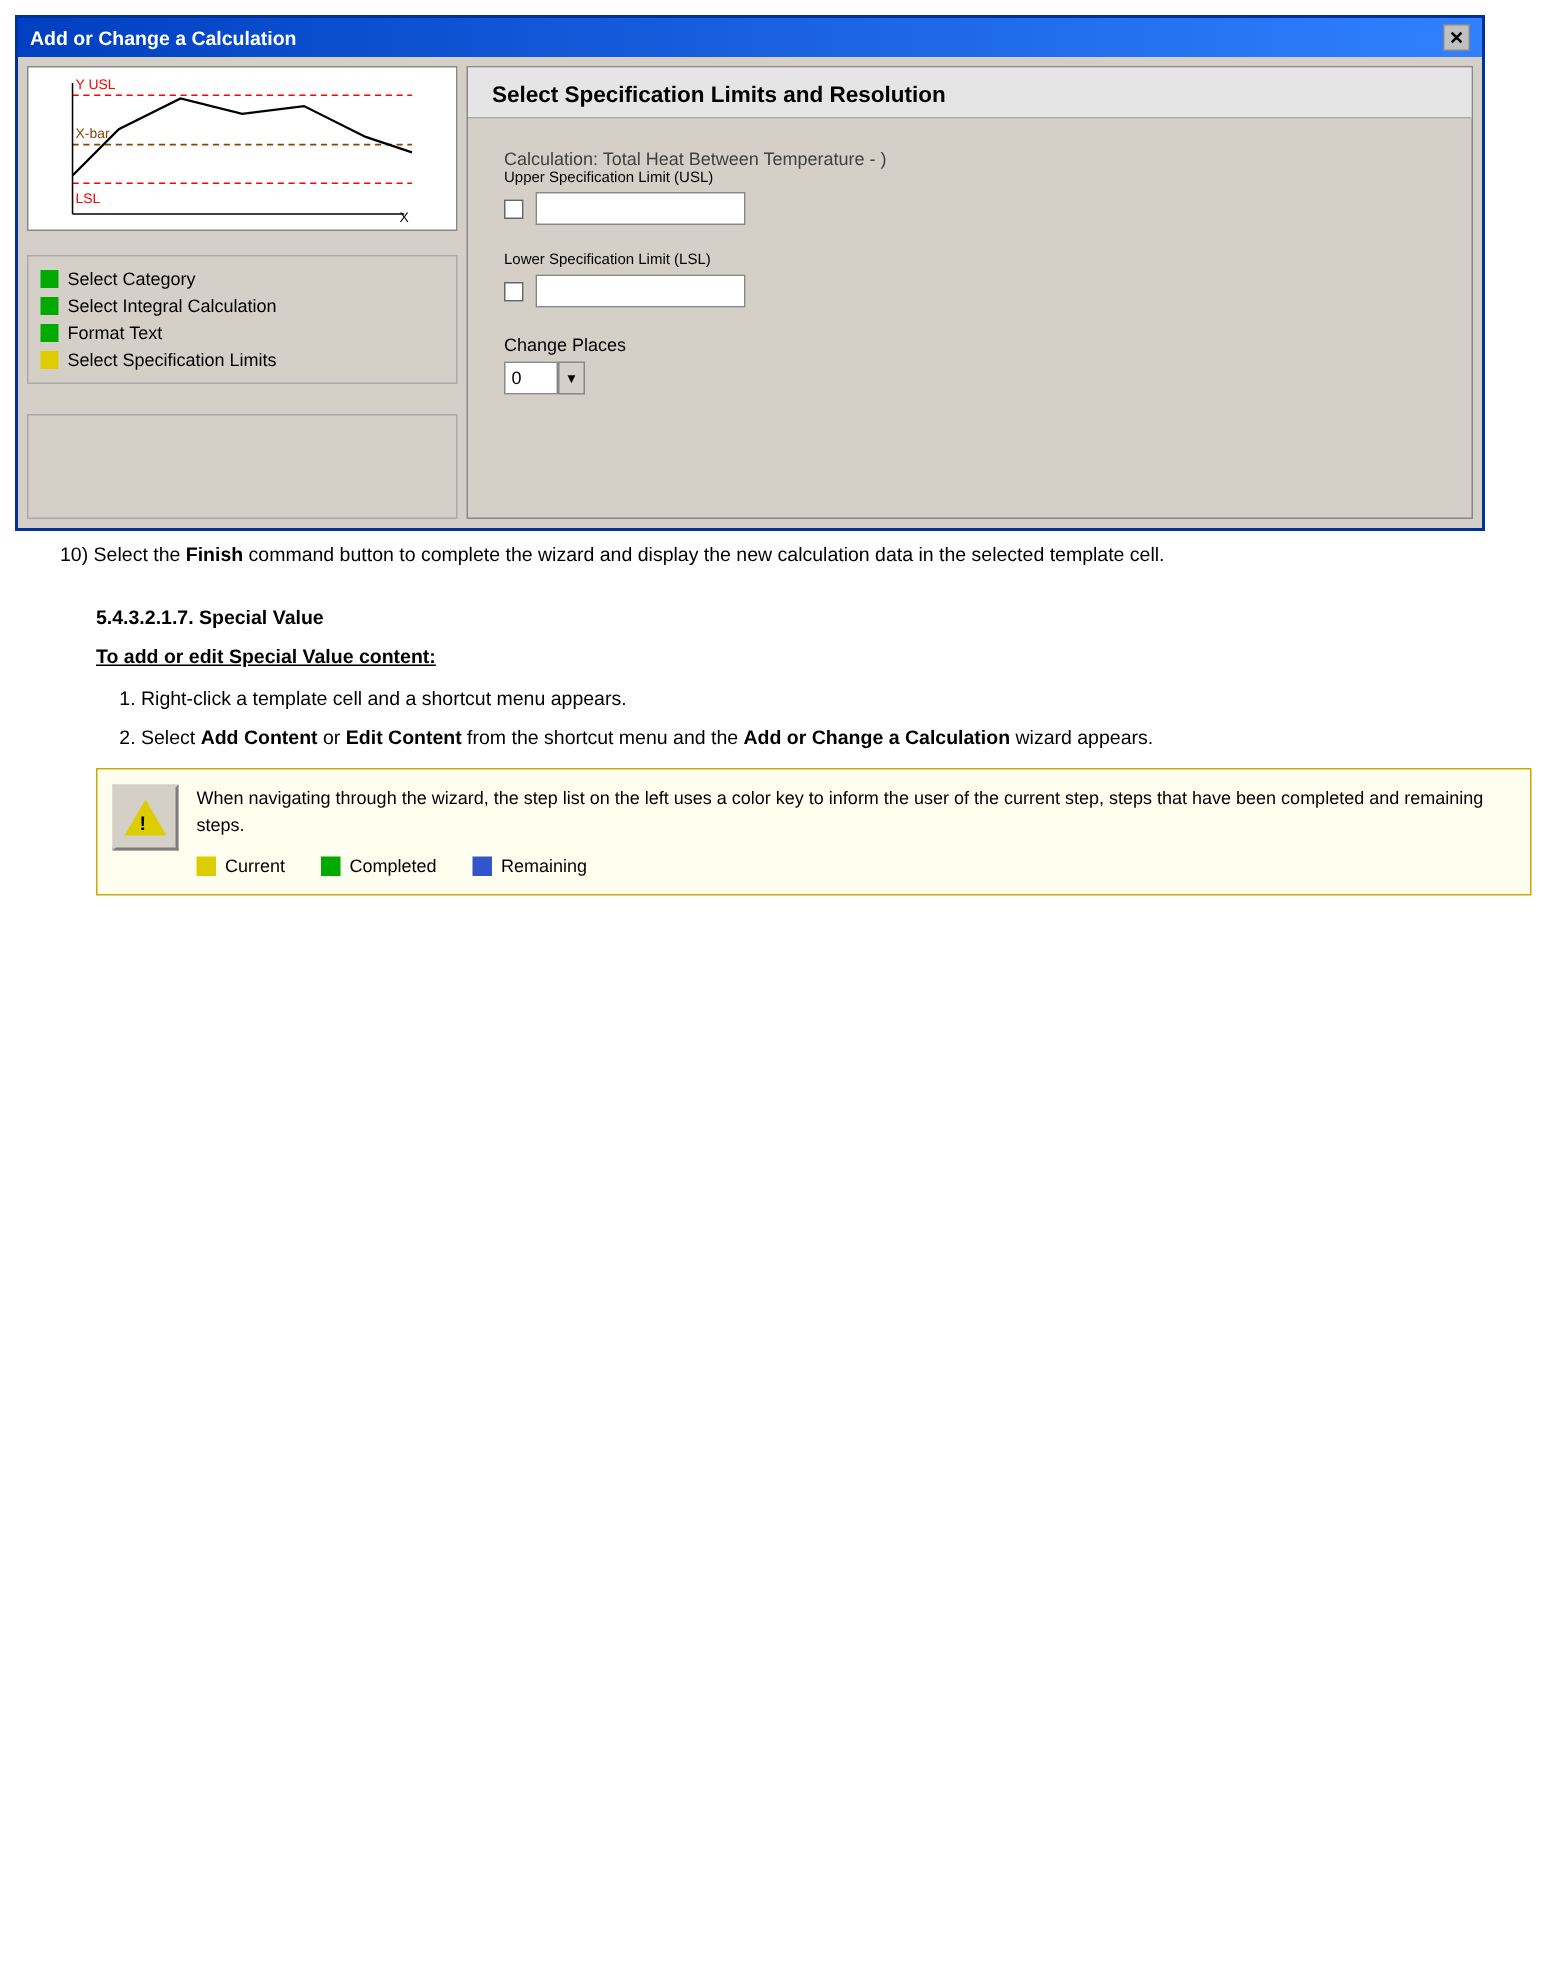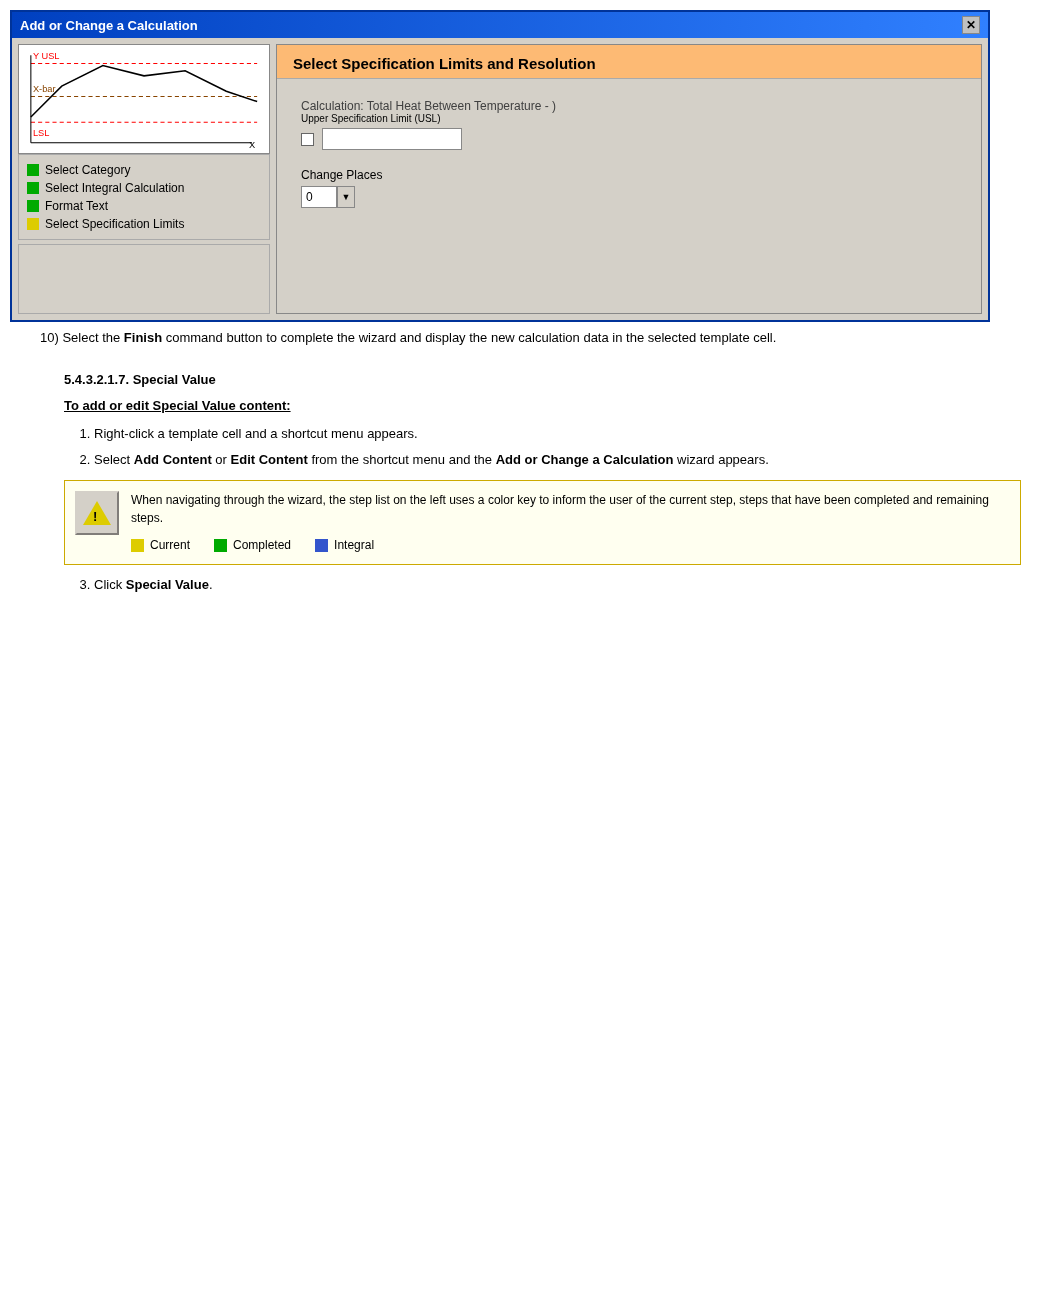--- a/index.html
+++ b/index.html
@@ -46,25 +46,25 @@
     }
     .dialog-body {
       display: flex;
       flex-direction: row;
       padding: 6px;
       gap: 6px;
     }
 
     
     .left-panel {
-      width: 252px;
+      width: 287px;
       flex-shrink: 0;
       display: flex;
       flex-direction: column;
-      gap: 0;
+      gap: 16px;
     }
     .chart-area {
       background: #fff;
       border: 1px solid #888;
       height: 110px;
       position: relative;
       overflow: hidden;
     }
     .chart-svg {
       width: 100%;
@@ -100,21 +100,21 @@
 
     
     .right-panel {
       flex: 1;
       display: flex;
       flex-direction: column;
       border: 1px solid #888;
       background: #d4d0c8;
     }
     .right-header {
-      background: #fdba74;
+      background: #e5e5e5;
       font-size: 15px;
       font-weight: bold;
       padding: 10px 16px 6px;
       border-bottom: 1px solid #aaa;
     }
     .right-content {
       padding: 20px 24px;
       flex: 1;
     }
     .calc-label {
@@ -361,20 +361,27 @@
           <div class="calc-label">Calculation: Total Heat Between Temperature - )</div>
 
           <div class="limit-row">
             <div class="limit-title">Upper Specification Limit (USL)</div>
             <div class="limit-input-row">
               <div class="checkbox"></div>
               <input type="text" class="text-input" value="" style="">
             </div>
           </div>
 
+          <div class="limit-row">
+            <div class="limit-title">Lower Specification Limit (LSL)</div>
+            <div class="limit-input-row">
+              <div class="checkbox"></div>
+              <input type="text" class="text-input" value="" style="">
+            </div>
+          </div>
 
           <div class="decimal-section">
             <div class="decimal-label">Change Places</div>
             <div class="decimal-select-row">
               <input type="text" class="decimal-input" value="0" style="">
               <div class="dropdown-arrow">▼</div>
             </div>
           </div>
         </div>
 
@@ -410,25 +417,20 @@
           <div class="legend-item">
             <div class="legend-dot yellow"></div>
             <span>Current</span>
           </div>
           <div class="legend-item">
             <div class="legend-dot green"></div>
             <span>Completed</span>
           </div>
           <div class="legend-item">
             <div class="legend-dot blue"></div>
-            <span>Integral</span>
+            <span>Remaining</span>
           </div>
         </div>
       </div>
     </div>
 
-    <ol class="ordered-list" start="3">
-      <li>
-        <span>Click </span><strong>Special Value</strong><span>.</span>
-      </li>
-    </ol>
   </div>
 </div>
 
 </body></html>

